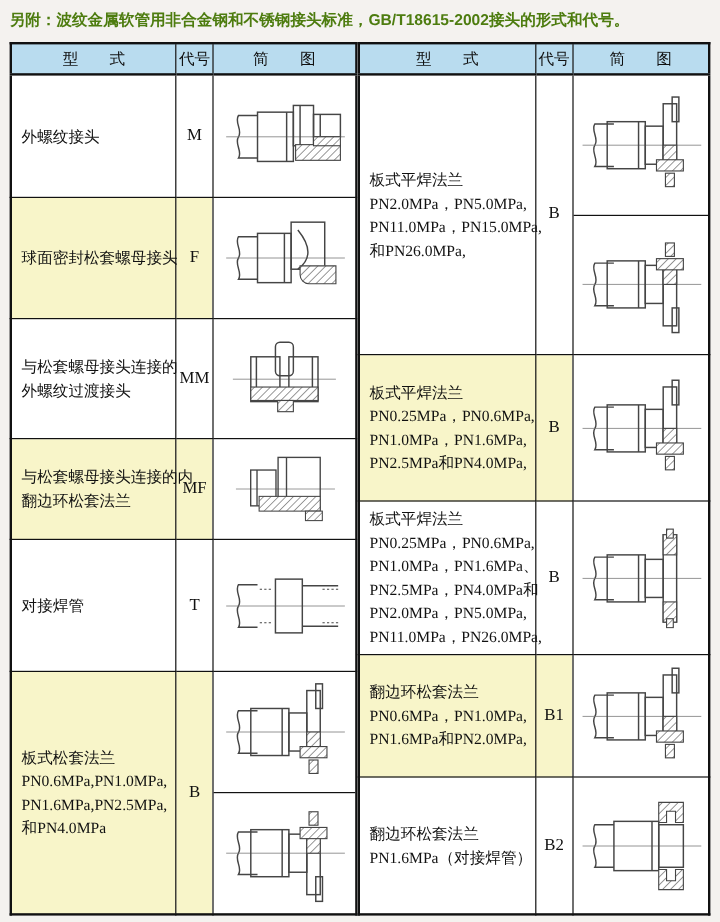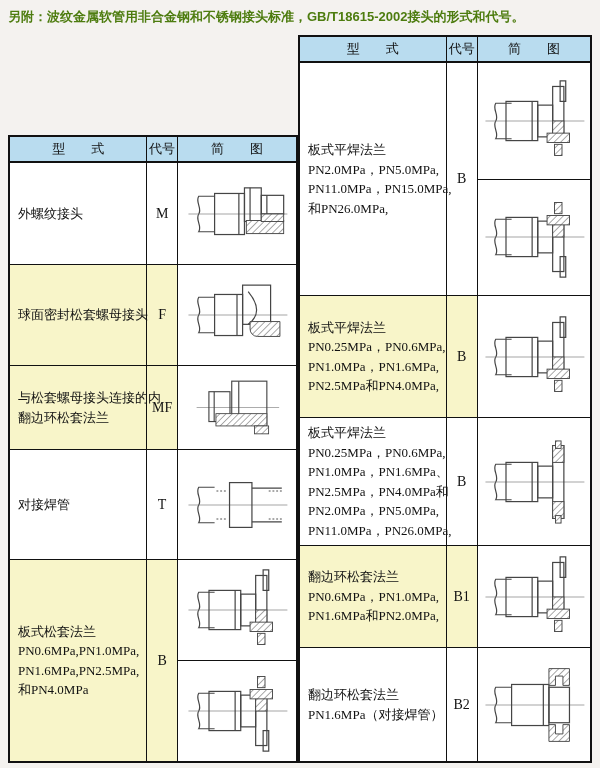--- a/index.html
+++ b/index.html
@@ -236,20 +236,36 @@
             <td class="diag">
               <div class="stack" style="height: 100px;">
                 <div class="dwrap">
                   <svg viewBox="0 0 120 90" width="112" height="84" preserveAspectRatio="xMidYMid meet" fill="none">
                     <use href="#sym-loose-nut"></use>
                   </svg>
                 </div>
               </div>
             </td>
           </tr>
+          <tr style="height: 100px;">
+            <td class="type">
+              <div class="tline">与松套螺母接头连接的</div>
+              <div class="tline">外螺纹过渡接头</div>
+            </td>
+            <td class="code">MM</td>
+            <td class="diag">
+              <div class="stack" style="height: 99px;">
+                <div class="dwrap">
+                  <svg viewBox="0 0 120 90" width="112" height="84" preserveAspectRatio="xMidYMid meet" fill="none">
+                    <use href="#sym-nipple"></use>
+                  </svg>
+                </div>
+              </div>
+            </td>
+          </tr>
           <tr class="hl" style="height: 84px;">
             <td class="type">
               <div class="tline">与松套螺母接头连接的内</div>
               <div class="tline">翻边环松套法兰</div>
             </td>
             <td class="code">MF</td>
             <td class="diag">
               <div class="stack" style="height: 83px;">
                 <div class="dwrap">
                   <svg viewBox="0 0 120 90" width="112" height="84" preserveAspectRatio="xMidYMid meet" fill="none">

